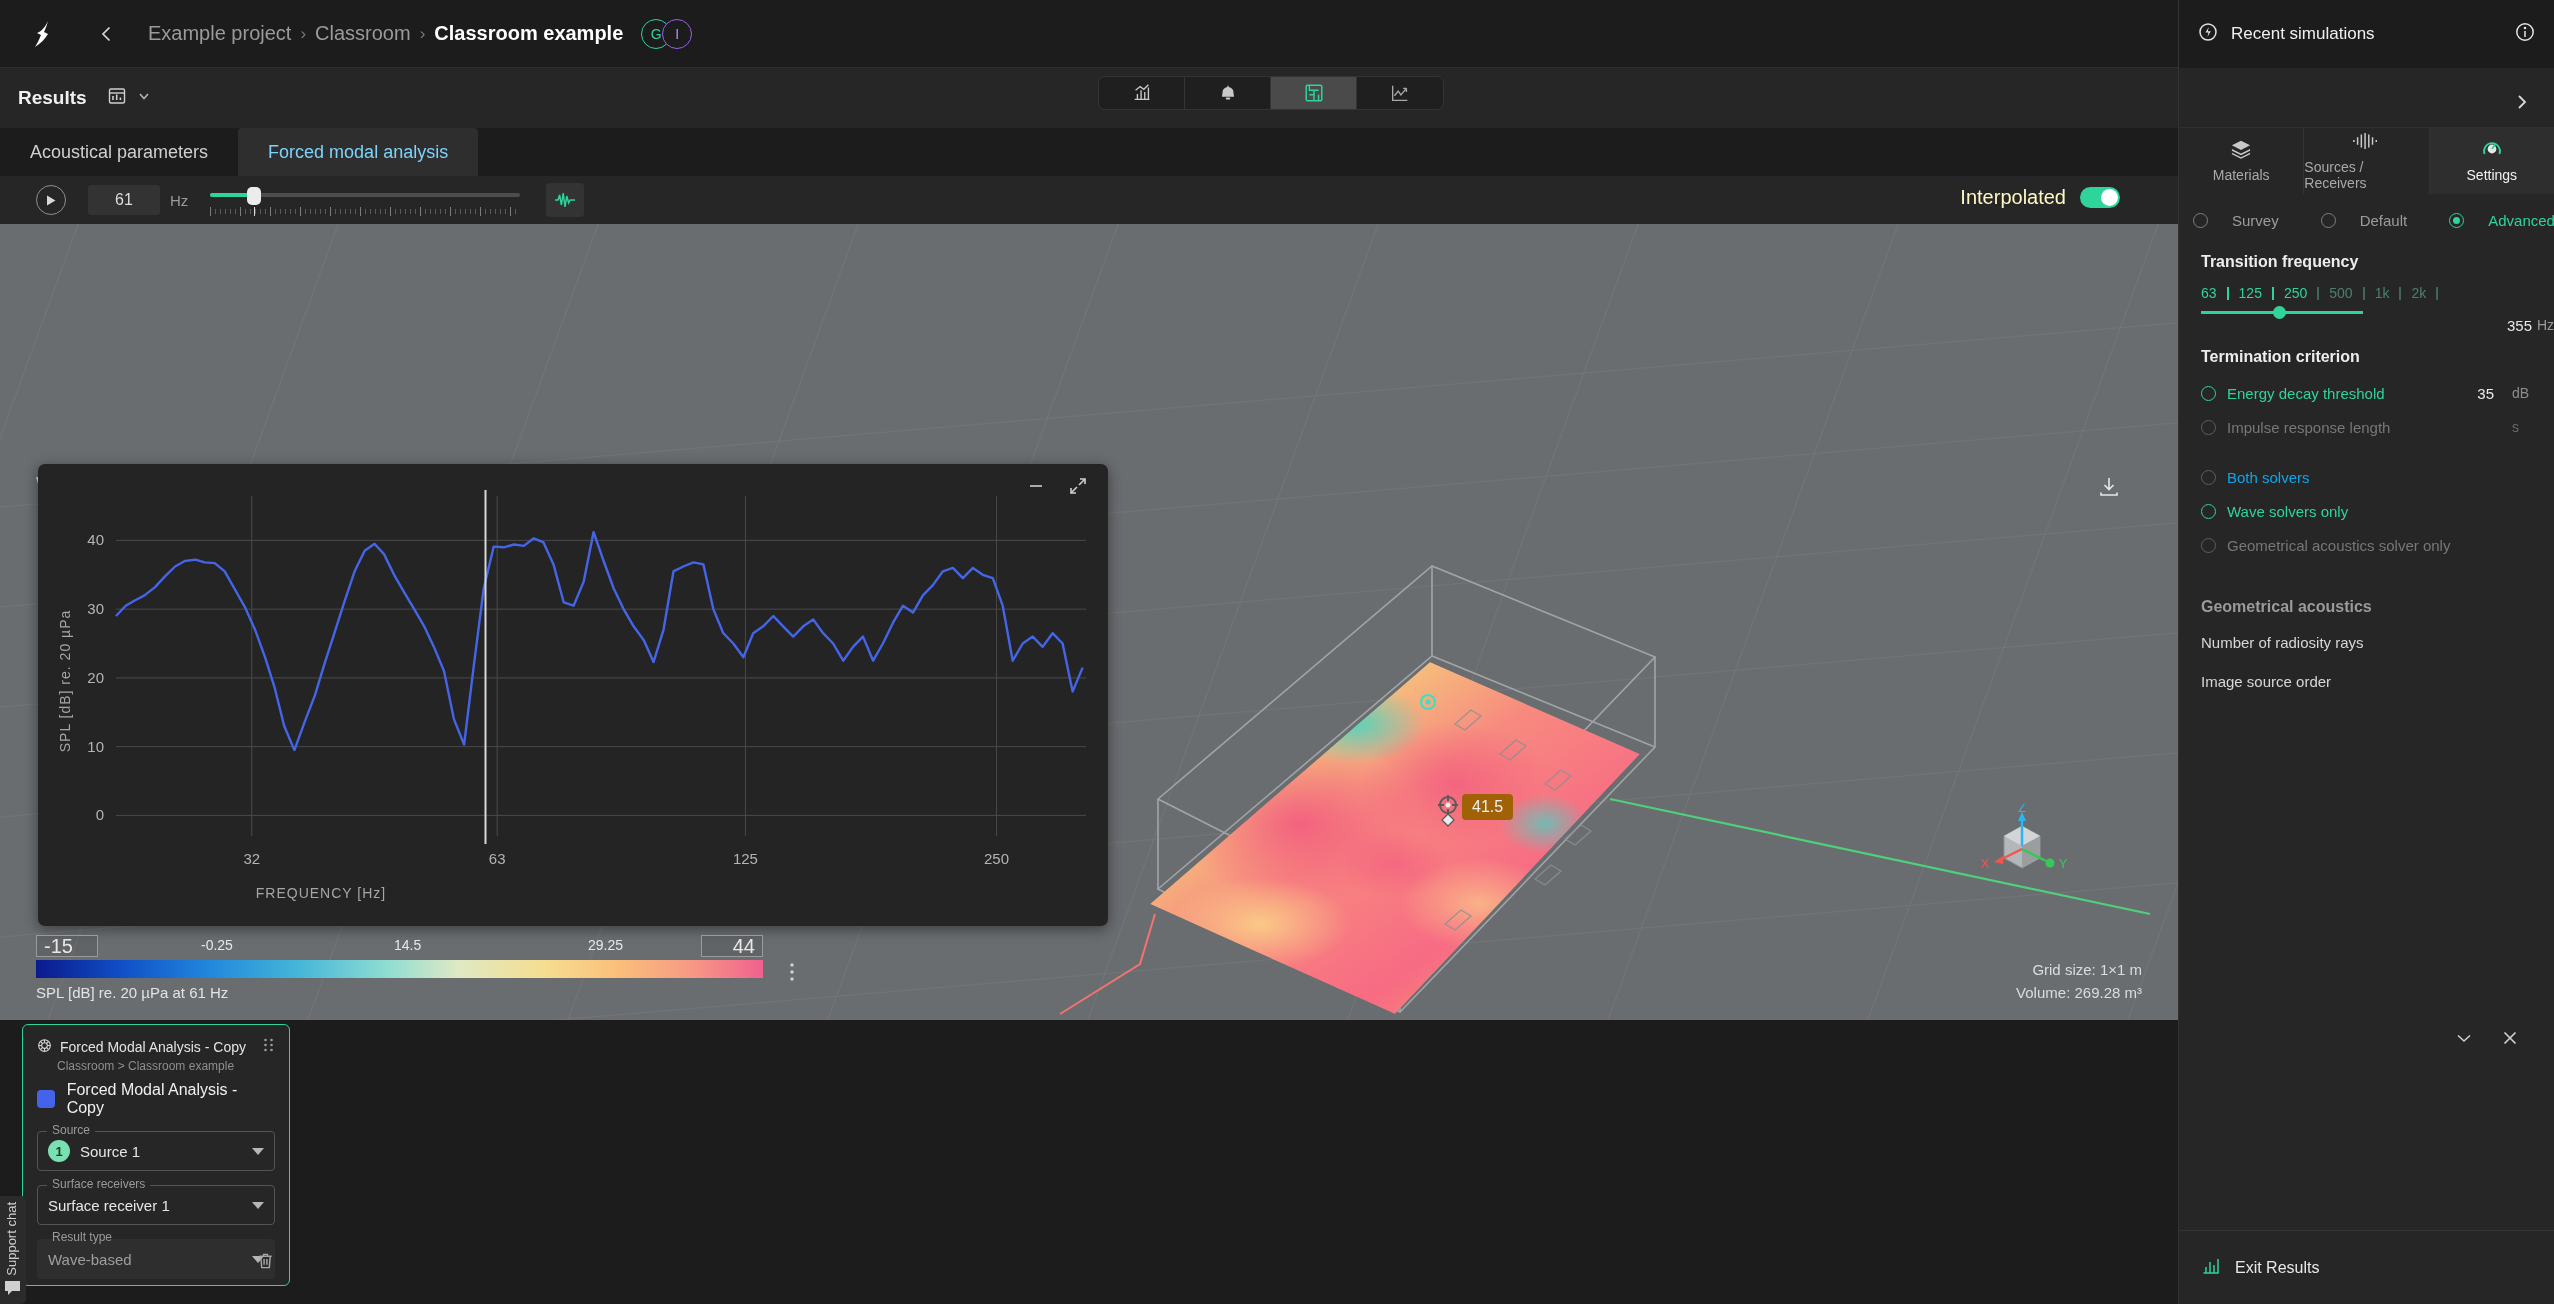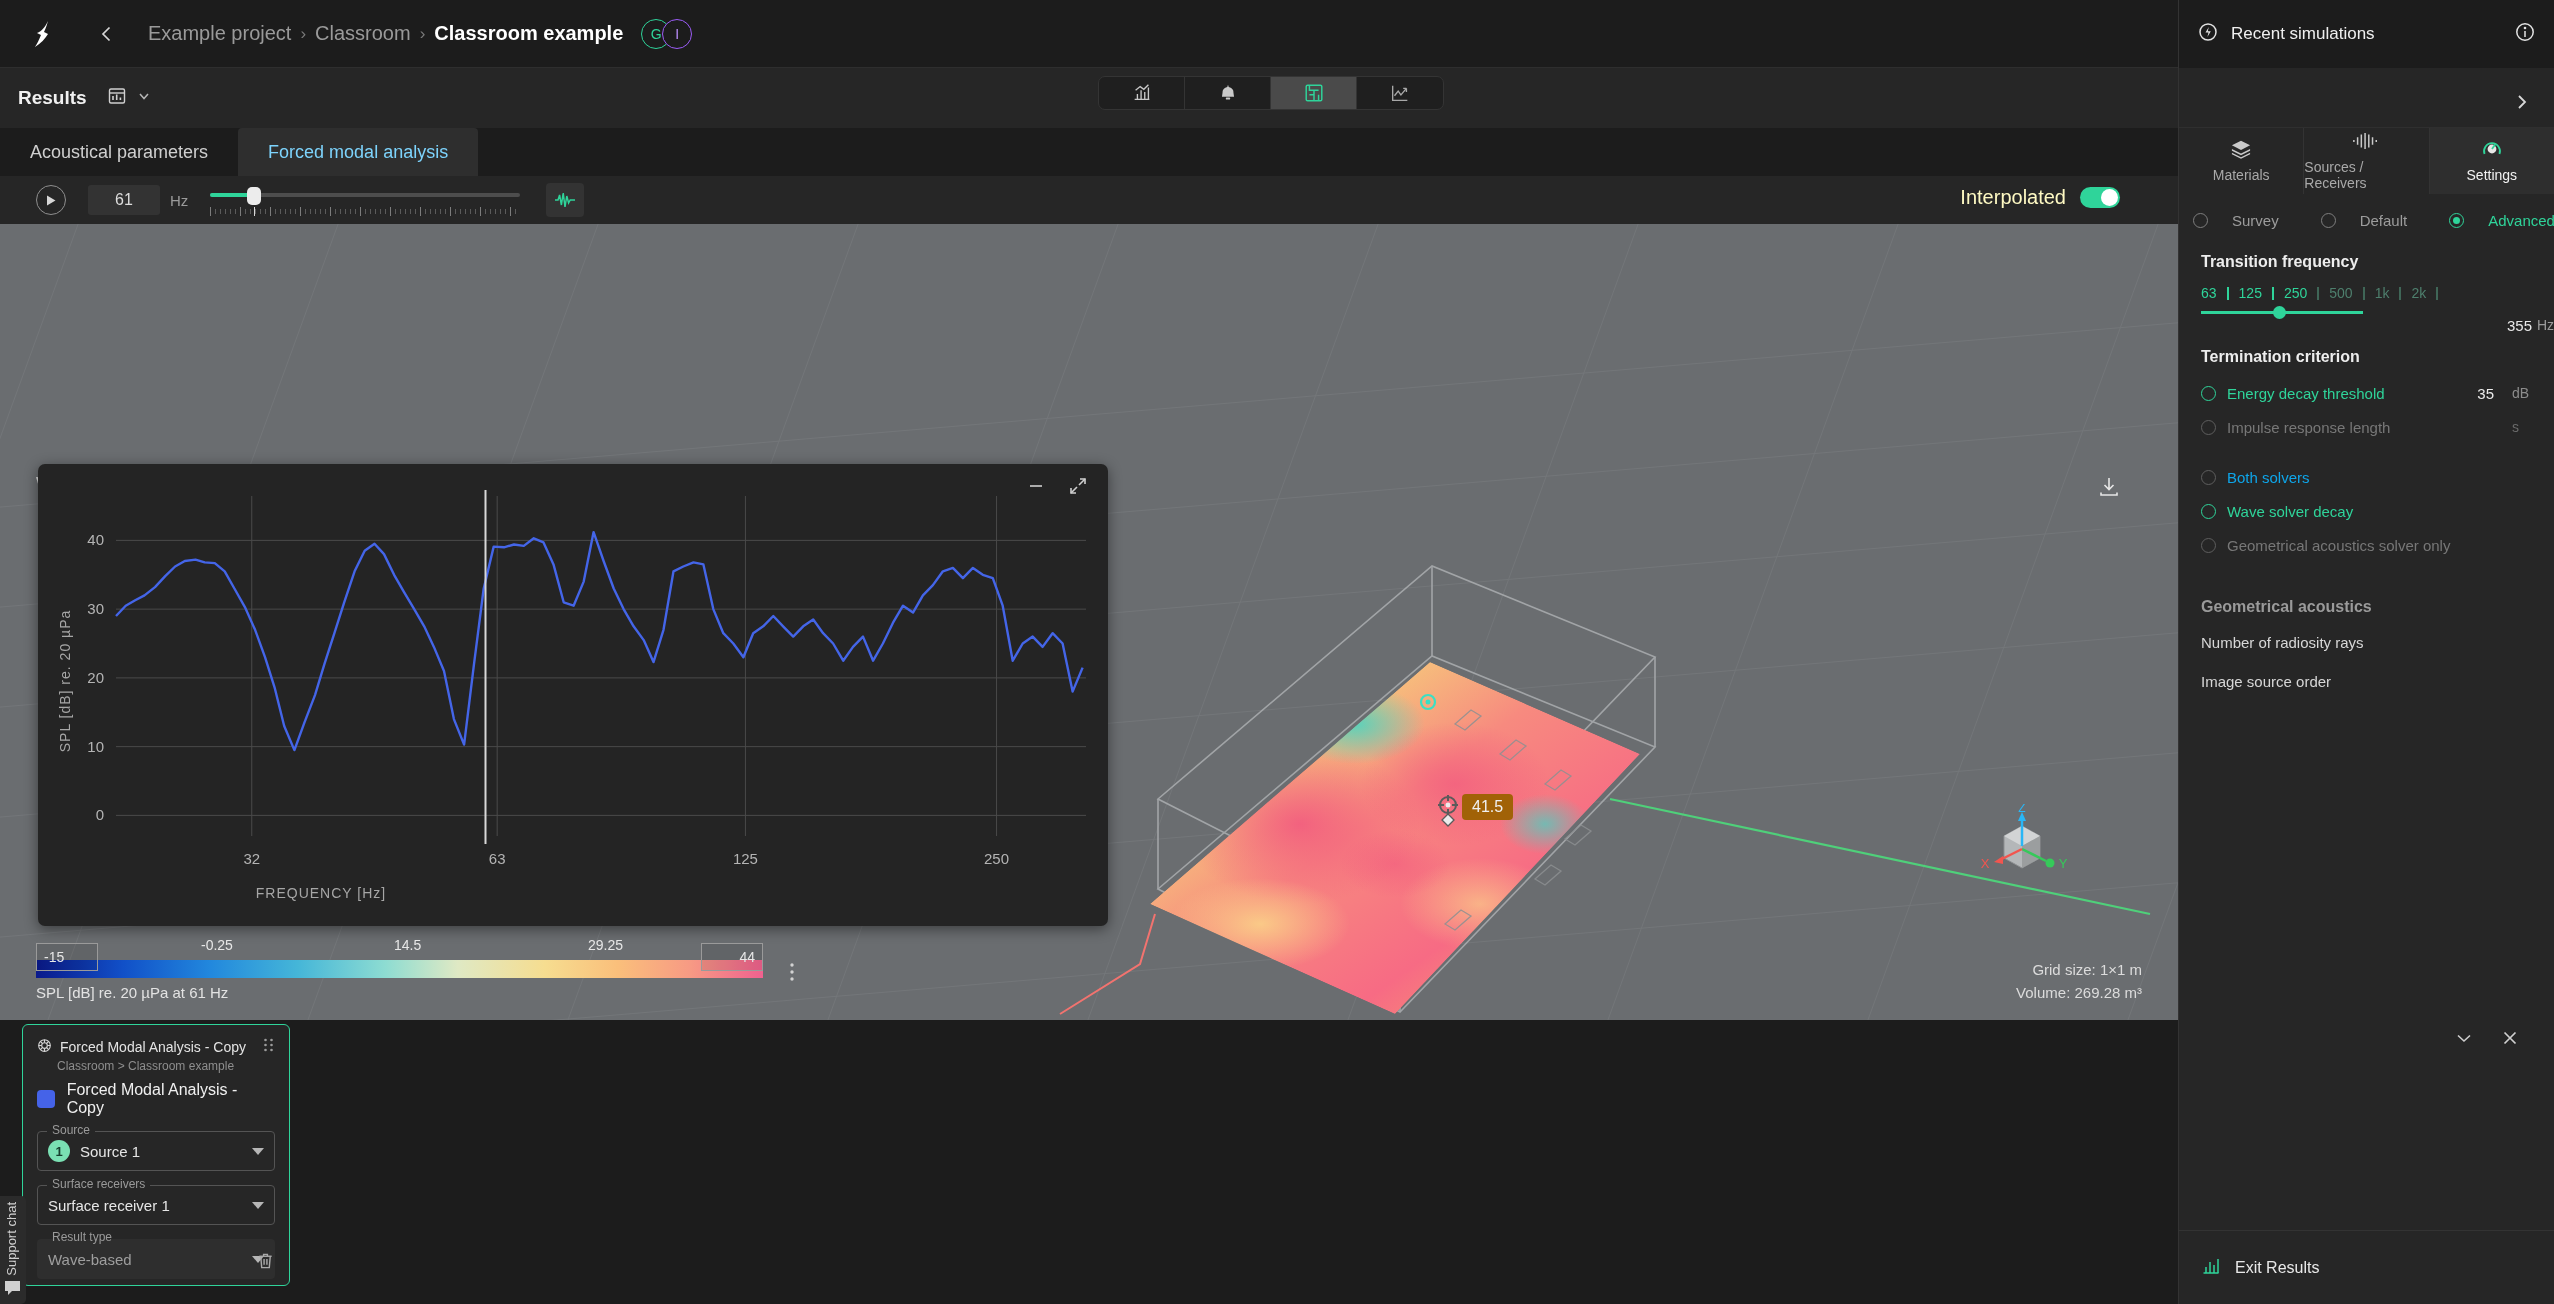--- a/index.html
+++ b/index.html
@@ -114,22 +114,22 @@
   .chart-tools { position:absolute; right: 20px; top: 12px; display:flex; gap: 22px; z-index:3; }
   .chart-tool { cursor:pointer; }
   .chart-svg { position:absolute; left:0; top:0; }
   .axis-lbl { fill:#b4b4b4; font-size:15px; font-family:"Liberation Sans",sans-serif; }
   .axis-title { fill:#a6a6a6; font-size:14px; font-family:"Liberation Sans",sans-serif; letter-spacing:1px; }
 
   
   .cbar-wrap { position:absolute; left: 36px; top: 935px; width: 746px; z-index: 6; }
   .cbar-ticks { position:relative; height: 22px; }
   .cbar-endbox {
-    position:absolute; top:8px; width: 62px; height:28px; border:1px solid #9a9a9a;
-    color:#e7e7e7; font-size:14px; display:flex; align-items:center; padding:0 7px; background:rgba(0,0,0,.08);
+    position:absolute; top:0; width: 62px; height:22px; border:1px solid #9a9a9a;
+    color:#e7e7e7; font-size:20px; display:flex; align-items:center; padding:0 7px; background:rgba(0,0,0,.08);
   }
   .cbar-mid { position:absolute; top:2px; font-size:14px; color:#e7e7e7; }
   .cbar {
     height: 18px; width: 727px; margin-top:3px;
     background: linear-gradient(to right,
       #0a1a8c 0%, #1150c8 12%, #2288dd 24%, #45b6d8 36%,
       #8ddcd2 48%, #dfe9c4 58%, #f6dd90 70%, #fabf7b 80%, #f79a84 90%, #f0618f 100%);
   }
   .cbar-kebab { position:absolute; right: -18px; top: 26px; cursor:pointer; }
   .cbar-cap { margin-top: 6px; font-size: 15px; color:#e3e3e3; }
@@ -803,21 +803,21 @@
       <span class="opt-val"></span>
       <span class="opt-unit" style="color:#6a6a6a;">s</span>
     </div>
 
     <div class="opt-row" style="margin-top:16px;">
       <span class="ring" style="border-color:#5e5e5e;"></span>
       <span class="opt-lbl" style="color:#0ea5e9;">Both solvers</span>
     </div>
     <div class="opt-row on" style="margin-top:0;">
       <span class="ring"></span>
-      <span class="opt-lbl">Wave solver decay</span>
+      <span class="opt-lbl">Wave solvers only</span>
     </div>
     <div class="opt-row" style="margin-top:0;">
       <span class="ring" style="border-color:#5e5e5e;"></span>
       <span class="opt-lbl" style="color:#777;">Geometrical acoustics solver only</span>
     </div>
 
     <div class="sec-title dim" style="padding-top:36px;">Geometrical acoustics</div>
     <div class="ga-item" style="padding-top:18px;">Number of radiosity rays</div>
     <div class="ga-item" style="padding-top:12px;">Image source order</div>
 

